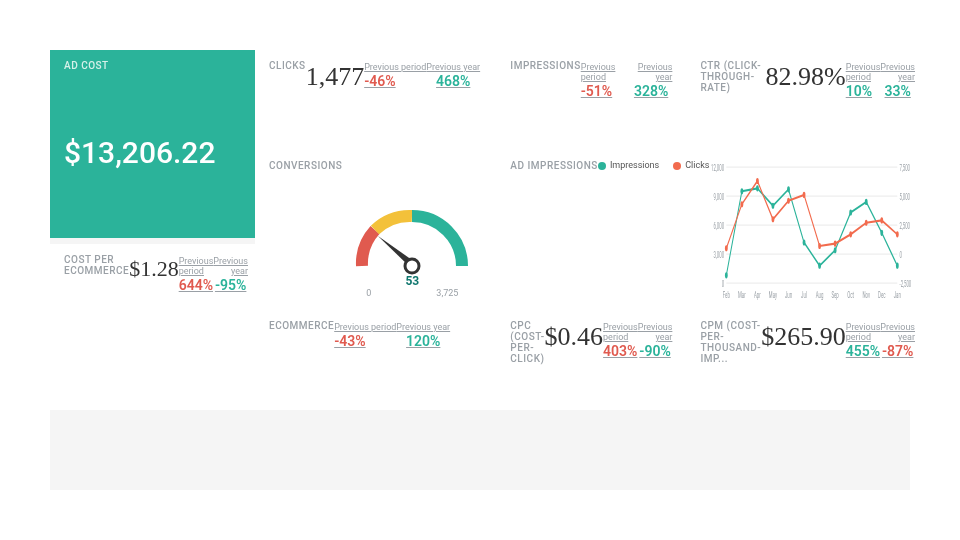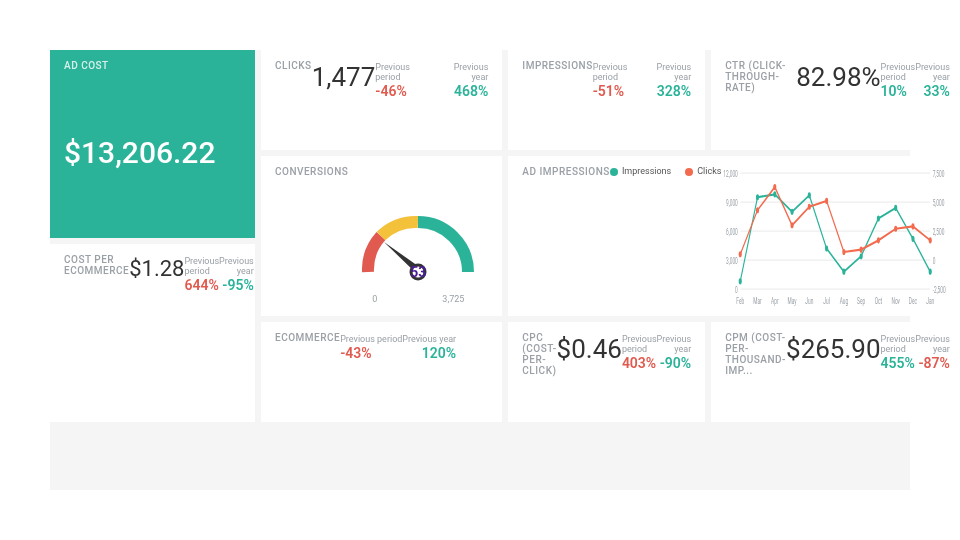--- a/index.html
+++ b/index.html
@@ -14,21 +14,20 @@
   }
   .dash {
     position: absolute;
     left: 50px;
     top: 50px;
     right: 50px;
     bottom: 50px;
     display: grid;
     grid-template-columns: 205px 1fr 1fr 1fr;
     grid-template-rows: 100px 160px 100px;
-    gap: 6px;
     background: #f5f5f5;
   }
   .card {
     background: #fff;
     padding: 10px 14px 8px 14px;
     position: relative;
     display: flex;
     flex-direction: row;
   }
   .title {
@@ -37,34 +36,35 @@
     color: #9aa0a6;
     font-weight: 500;
     margin-bottom: 4px;
   }
   .big {
     font-size: 26px;
     font-weight: 400;
     color: #333;
     text-align: center;
     margin-top: 2px;
+    font-family: Liberation Serif, serif;
   }
   .compare {
     display: flex;
     justify-content: space-between;
     font-size: 9px;
     color: #9aa0a6;
     margin-top: 2px;
   }
   .compare span.label { color: #9aa0a6; }
   .delta { font-size: 14px; font-weight: 600; margin-top: 1px; }
   .delta.up   { color: #2bb39a; }
   .delta.down { color: #e05a4f; }
-  .compare-col { display:flex; flex-direction:column; }
-  .compare-col.right { text-align:right; align-items:flex-end; }
+  .compare-col { display:flex; flex-direction:column;text-decoration:underline; }
+  .compare-col.right { text-align:right; align-items:center; }
 
   
   .hero {
     background: #2bb39a;
     color: #fff;
     grid-row: 1;
     grid-column: 1;
     display:flex; flex-direction:column;
   }
   .hero .title { color: #d7f1ea; }
@@ -90,21 +90,21 @@
   
   .dash { grid-template-columns: 205px 1fr 1fr 1fr; }
 
   
   .mini-chart { flex:1; position: relative; margin-top:4px; }
   .mini-chart svg { width:100%; height:100%; }
 
   
   .gauge-wrap { flex:1; display:flex; align-items:center; justify-content:center; position:relative; }
   .gauge-labels { position:absolute; bottom:4px; left:0; right:0; display:flex; justify-content:space-between; font-size:9px; color:#9aa0a6; padding: 0 24px;}
-  .gauge-value { position:absolute; bottom:28px; left:0; right:0; text-align:center; font-size:14px; font-weight:700; color:#4c1d95;}
+  .gauge-value { position:absolute; bottom:14px; left:0; right:0; text-align:center; font-size:12px; font-weight:700; color:#0f766e;}
 
   
   .adimp { grid-column: 3 / span 2; grid-row: 2; }
   .legend { display:flex; gap:14px; font-size:9px; color:#555; margin-bottom:2px;}
   .legend .dot{ width:8px;height:8px;border-radius:50%; display:inline-block; margin-right:4px; vertical-align:middle;}
   .dot.green{ background:#2bb39a;}
   .dot.orange{ background:#f26b4e;}
   .linechart { flex:1; position:relative; }
   .linechart svg { width:100%; height:100%; }
   .axis-text { font-size:8px; fill:#9aa0a6; }

